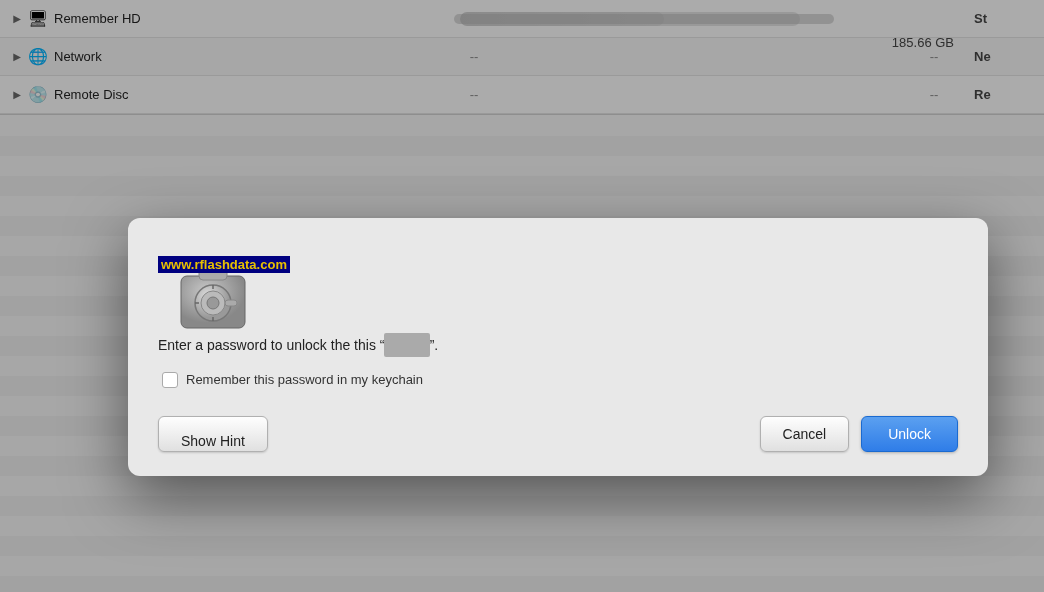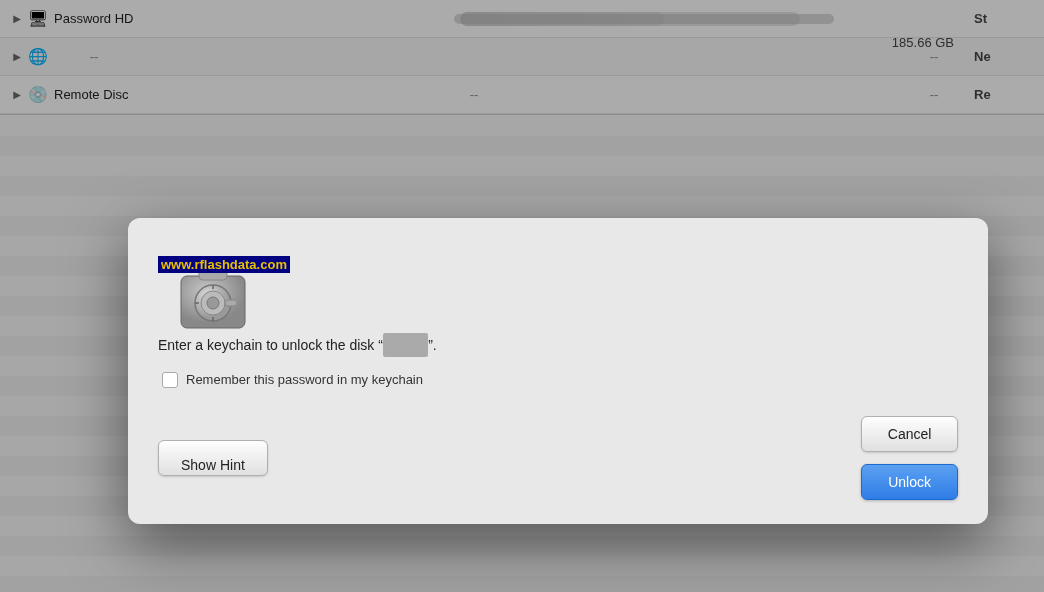--- a/index.html
+++ b/index.html
@@ -241,21 +241,20 @@
       border-radius: 6px;
       font-size: 14px;
       color: #222;
       cursor: pointer;
       box-shadow: 0 1px 2px rgba(0,0,0,0.15);
     }
 
     .right-buttons {
       display: flex;
       gap: 12px;
-      flex-direction: column;
     }
 
     .btn-cancel {
       height: 36px;
       padding: 0 22px;
       background: linear-gradient(180deg, #fefefe 0%, #e0e0e0 100%);
       border: 1px solid #b0b0b0;
       border-radius: 6px;
       font-size: 14px;
       color: #222;
@@ -317,29 +316,30 @@
 
   <div class="progress-area">
     <div class="progress-fill"></div>
   </div>
 
   <div class="disk-list">
 
     <div class="disk-row">
       <span class="disk-expand">▶</span>
       <span class="disk-icon hdd-icon">🖥</span>
-      <span class="disk-name">Password HD</span>
+      <span class="disk-name">Remember HD</span>
       <div style="flex:1; height:10px; background:#b0b0b0; border-radius:5px; opacity:0.5; margin: 0 20px;"></div>
       <span class="disk-size">185.66 GB</span>
       <span class="disk-status">St</span>
     </div>
 
     <div class="disk-row">
       <span class="disk-expand">▶</span>
       <span class="disk-icon network-icon">🌐</span>
+      <span class="disk-name">Network</span>
       <span class="disk-dash">--</span>
       <span style="flex:1"></span>
       <span class="disk-dash">--</span>
       <span class="disk-status">Ne</span>
     </div>
 
     <div class="disk-row">
       <span class="disk-expand">▶</span>
       <span class="disk-icon disc-icon">💿</span>
       <span class="disk-name">Remote Disc</span>
@@ -392,21 +392,21 @@
 
         <rect x="52" y="44" width="12" height="6" rx="3" fill="#aaa" stroke="#888" stroke-width="1"></rect>
 
         <rect x="26" y="12" width="28" height="12" rx="4" fill="#aaa" stroke="#888" stroke-width="1"></rect>
       </svg>
     </div>
 
     <div class="dialog-content">
 
       <div class="dialog-title">
-        <span>Enter a keychain to unlock the disk “</span><span style="background:#aaa; color:transparent; border-radius:2px; padding:4px 2px;">CILOT</span><span>”.</span>
+        <span>Enter a password to unlock the this “</span><span style="background:#aaa; color:transparent; border-radius:2px; padding:4px 2px;">CILOT</span><span>”.</span>
       </div>
 
 
       <div class="keychain-row">
         <div class="keychain-checkbox"></div>
         <span class="keychain-label">Remember this password in my keychain</span>
       </div>
 
     </div>
   </div>

